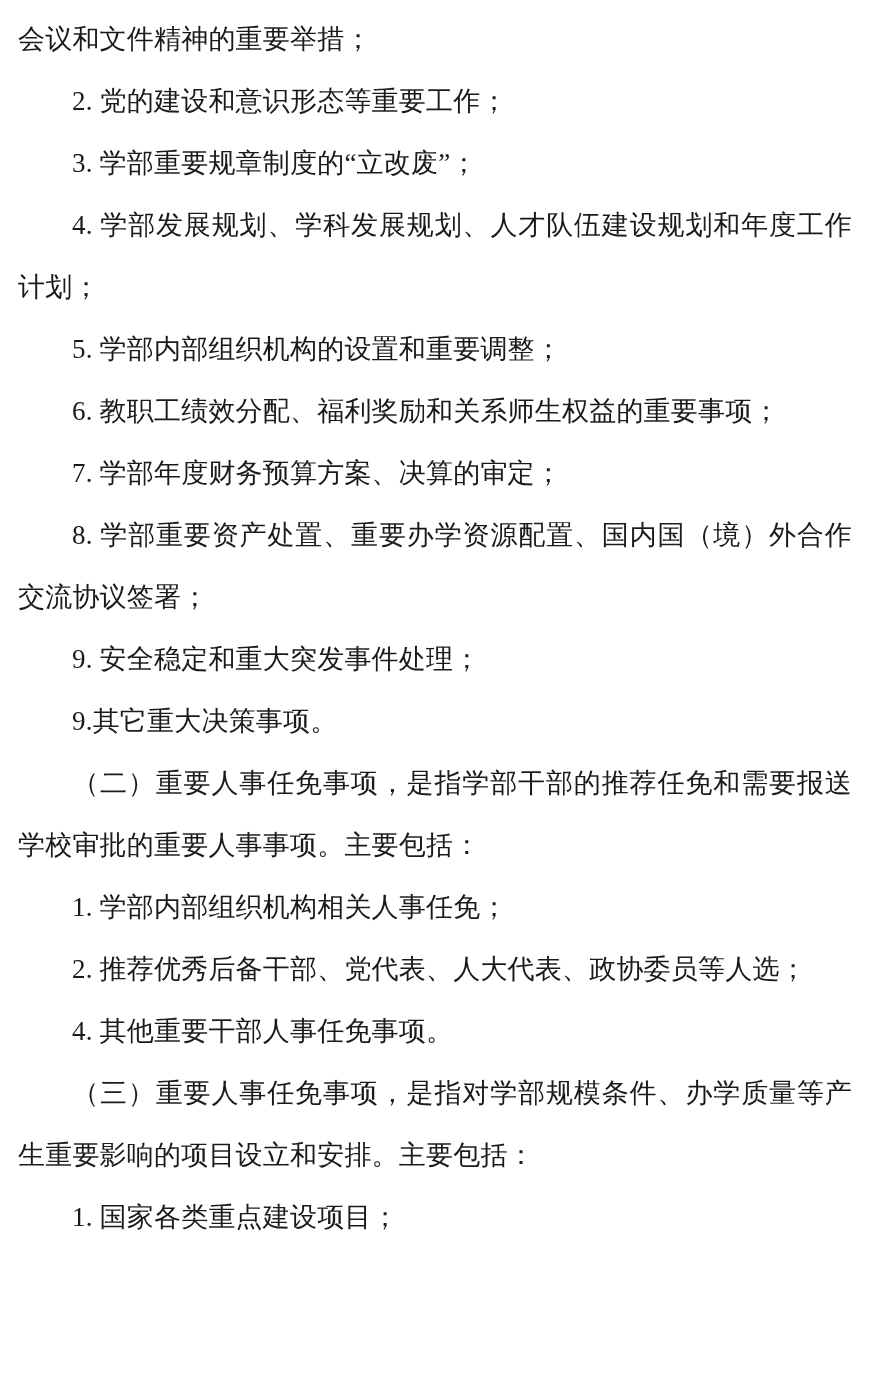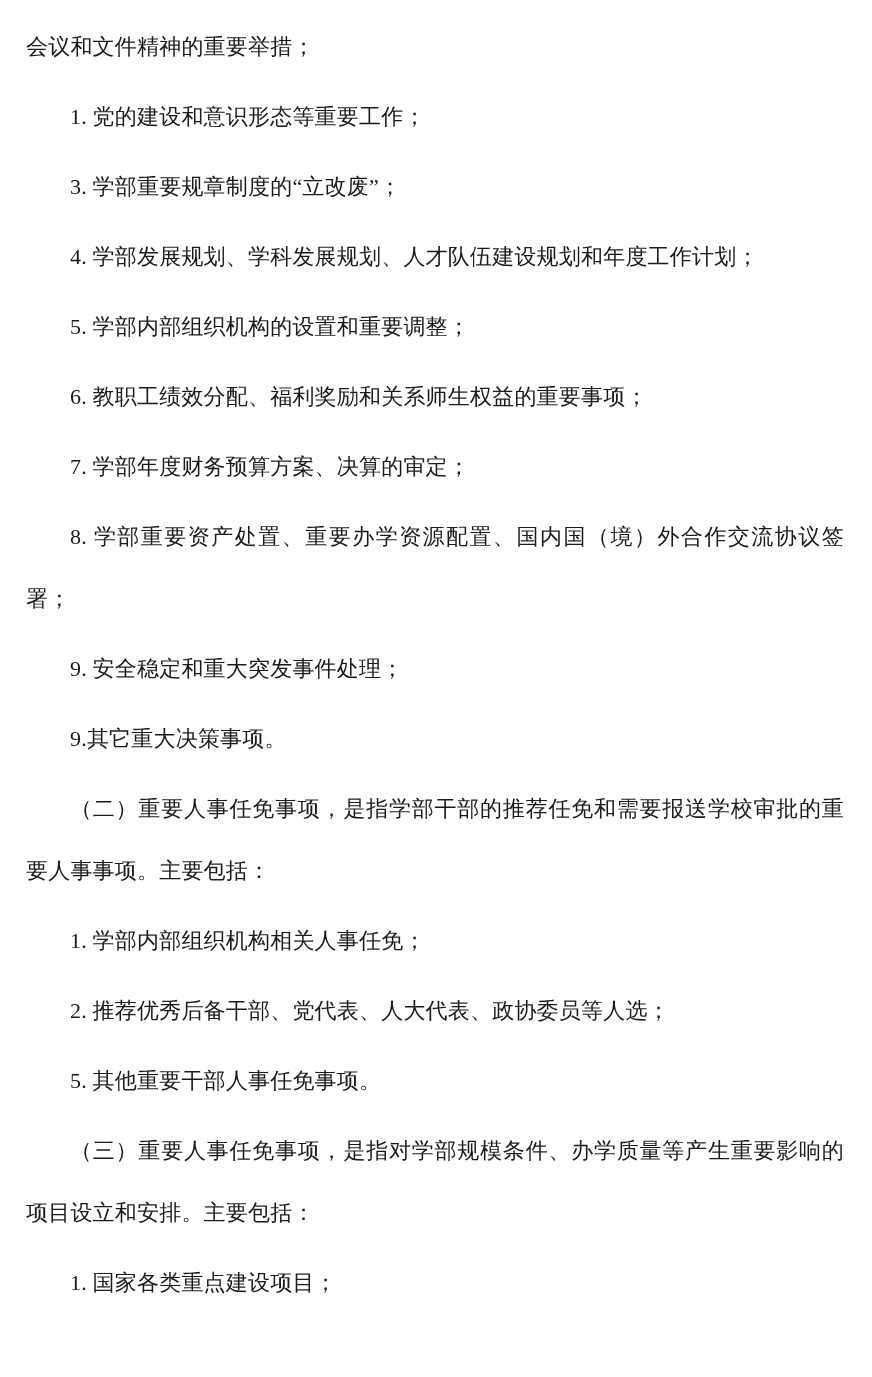--- a/index.html
+++ b/index.html
@@ -15,50 +15,50 @@
   }
   .page {
     position: relative;
     width: 872px;
     height: 1377px;
     box-sizing: border-box;
     padding: 8px 20px 0 18px;
     overflow: hidden;
   }
   .para {
-    font-size: 22px;
+    font-size: 27px;
     line-height: 62px;
     text-align: justify;
     text-justify: inter-ideograph;
     letter-spacing: 0.2px;
-    margin: 8px;
+    margin: 0;
     white-space: pre-wrap;
   }
   .indent {
     text-indent: 2em;
   }
   .noindent {
     text-indent: 0;
   }
 </style>
 </head>
 <body>
 
 <div class="page">
 
   <p class="para noindent">会议和文件精神的重要举措；</p>
-  <p class="para indent">1. 党的建设和意识形态等重要工作；</p>
+  <p class="para indent">2. 党的建设和意识形态等重要工作；</p>
   <p class="para indent">3. 学部重要规章制度的“立改废”；</p>
   <p class="para indent">4. 学部发展规划、学科发展规划、人才队伍建设规划和年度工作计划；</p>
   <p class="para indent">5. 学部内部组织机构的设置和重要调整；</p>
   <p class="para indent">6. 教职工绩效分配、福利奖励和关系师生权益的重要事项；</p>
   <p class="para indent">7. 学部年度财务预算方案、决算的审定；</p>
   <p class="para indent">8. 学部重要资产处置、重要办学资源配置、国内国（境）外合作交流协议签署；</p>
   <p class="para indent">9. 安全稳定和重大突发事件处理；</p>
   <p class="para indent">9.其它重大决策事项。</p>
   <p class="para indent">（二）重要人事任免事项，是指学部干部的推荐任免和需要报送学校审批的重要人事事项。主要包括：</p>
   <p class="para indent">1. 学部内部组织机构相关人事任免；</p>
   <p class="para indent">2. 推荐优秀后备干部、党代表、人大代表、政协委员等人选；</p>
-  <p class="para indent">5. 其他重要干部人事任免事项。</p>
+  <p class="para indent">4. 其他重要干部人事任免事项。</p>
   <p class="para indent">（三）重要人事任免事项，是指对学部规模条件、办学质量等产生重要影响的项目设立和安排。主要包括：</p>
   <p class="para indent">1. 国家各类重点建设项目；</p>
 
 </div>
 
 </body></html>

